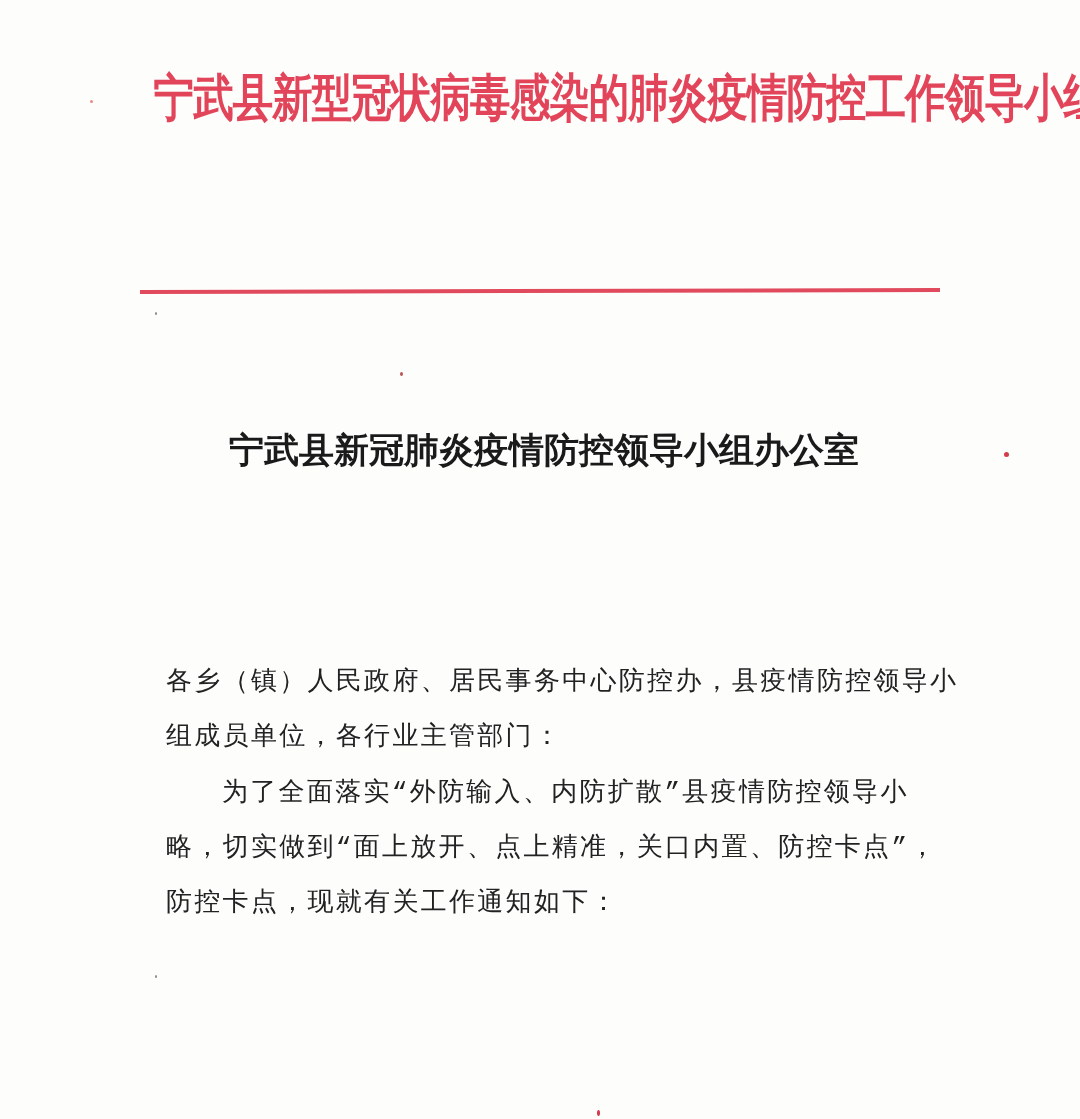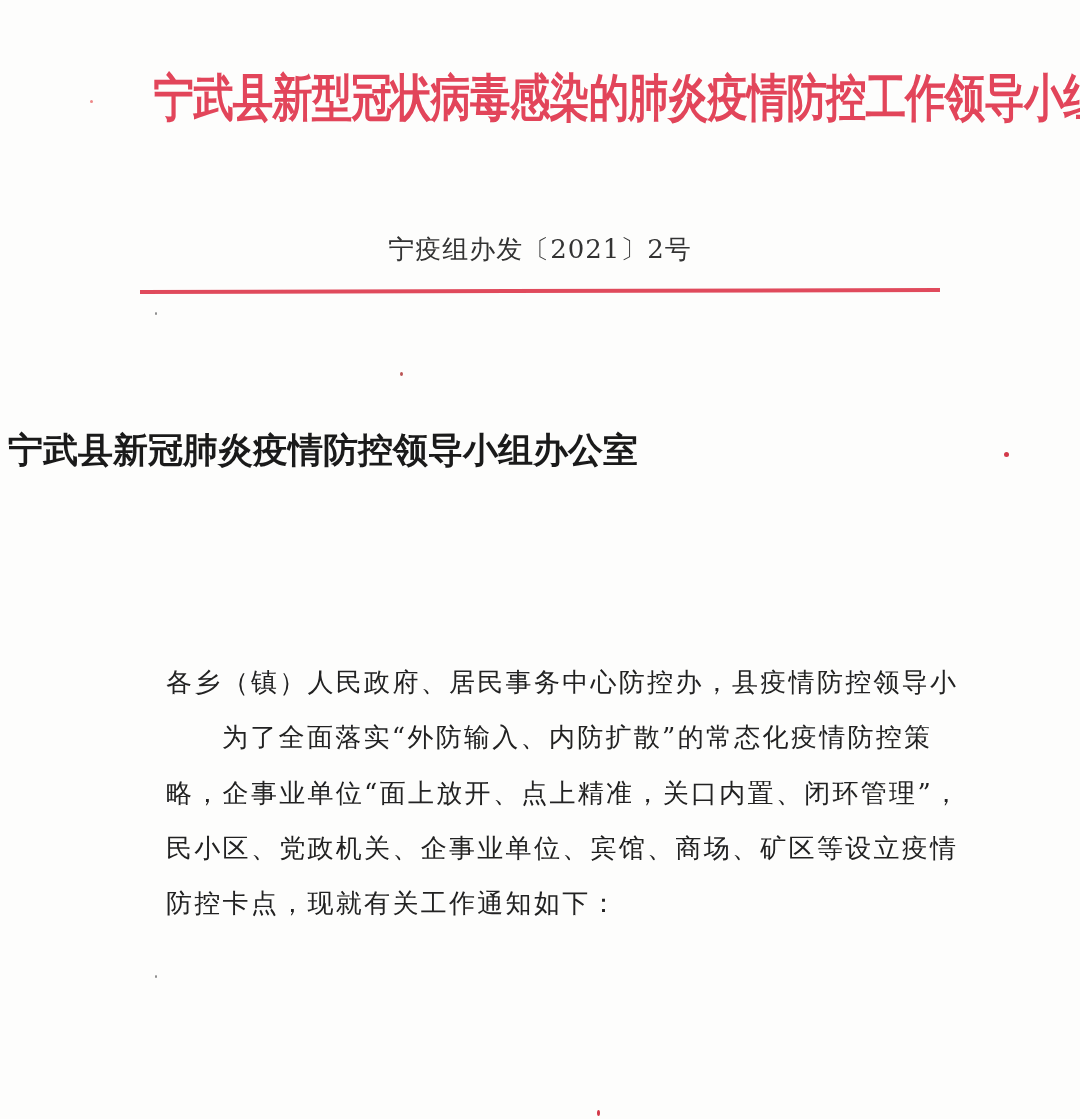--- a/index.html
+++ b/index.html
@@ -32,58 +32,59 @@
       letter-spacing: 1px;
     }
     .red-rule {
       position: absolute; left: 140px; top: 289px;
       width: 800px; height: 4px;
       background: #e04a5c;
       transform: rotate(-0.15deg);
     }
     .title {
       position: absolute; left: 8px; right: 0; top: 418px;
+      text-align: center;
       font-family: "DejaVu Sans", sans-serif;
       font-weight: bold;
       font-size: 35px;
       line-height: 64px;
       color: #1a1a1a;
     }
     .title div { white-space: nowrap; }
     .body {
       position: absolute; left: 166px; width: 812px; top: 655px;
       font-size: 26px;
       line-height: 55.3px;
       color: #222;
       letter-spacing: 2.3px;
+      font-family: Liberation Mono, monospace;
     }
     .body .line { white-space: nowrap; }
     .body .indent { padding-left: 56px; }
     .speck { position: absolute; border-radius: 50%; }
   </style>
 </head>
 <body>
 
 <div class="page">
 
   <div class="letterhead">宁武县新型冠状病毒感染的肺炎疫情防控工作领导小组办公室文件</div>
 
-  <div class="doc-number">宁疫组办发〔2021〕2号</div>
 
   <div class="red-rule"></div>
 
   <div class="title">
     <div>宁武县新冠肺炎疫情防控领导小组办公室</div>
   </div>
 
   <div class="body">
     <div class="line">各乡（镇）人民政府、居民事务中心防控办，县疫情防控领导小</div>
-    <div class="line indent">为了全面落实“外防输入、内防扩散”的常态化疫情防控策</div>
-    <div class="line">略，企事业单位“面上放开、点上精准，关口内置、闭环管理”，</div>
-    <div class="line">民小区、党政机关、企事业单位、宾馆、商场、矿区等设立疫情</div>
+    <div class="line">组成员单位，各行业主管部门：</div>
+    <div class="line indent">为了全面落实“外防输入、内防扩散”县疫情防控领导小</div>
+    <div class="line">略，切实做到“面上放开、点上精准，关口内置、防控卡点”，</div>
     <div class="line">防控卡点，现就有关工作通知如下：</div>
   </div>
 
   <div class="speck" style="left:90px;top:100px;width:3px;height:3px;background:#e88;"></div>
   <div class="speck" style="left:1004px;top:452px;width:5px;height:5px;background:#d33a4a;"></div>
   <div class="speck" style="left:400px;top:372px;width:3px;height:4px;background:#b55;"></div>
   <div class="speck" style="left:155px;top:312px;width:2px;height:3px;background:#888;"></div>
   <div class="speck" style="left:155px;top:975px;width:2px;height:3px;background:#888;"></div>
   <div class="speck" style="left:597px;top:1110px;width:3px;height:6px;background:#d33a4a;"></div>
 </div>

